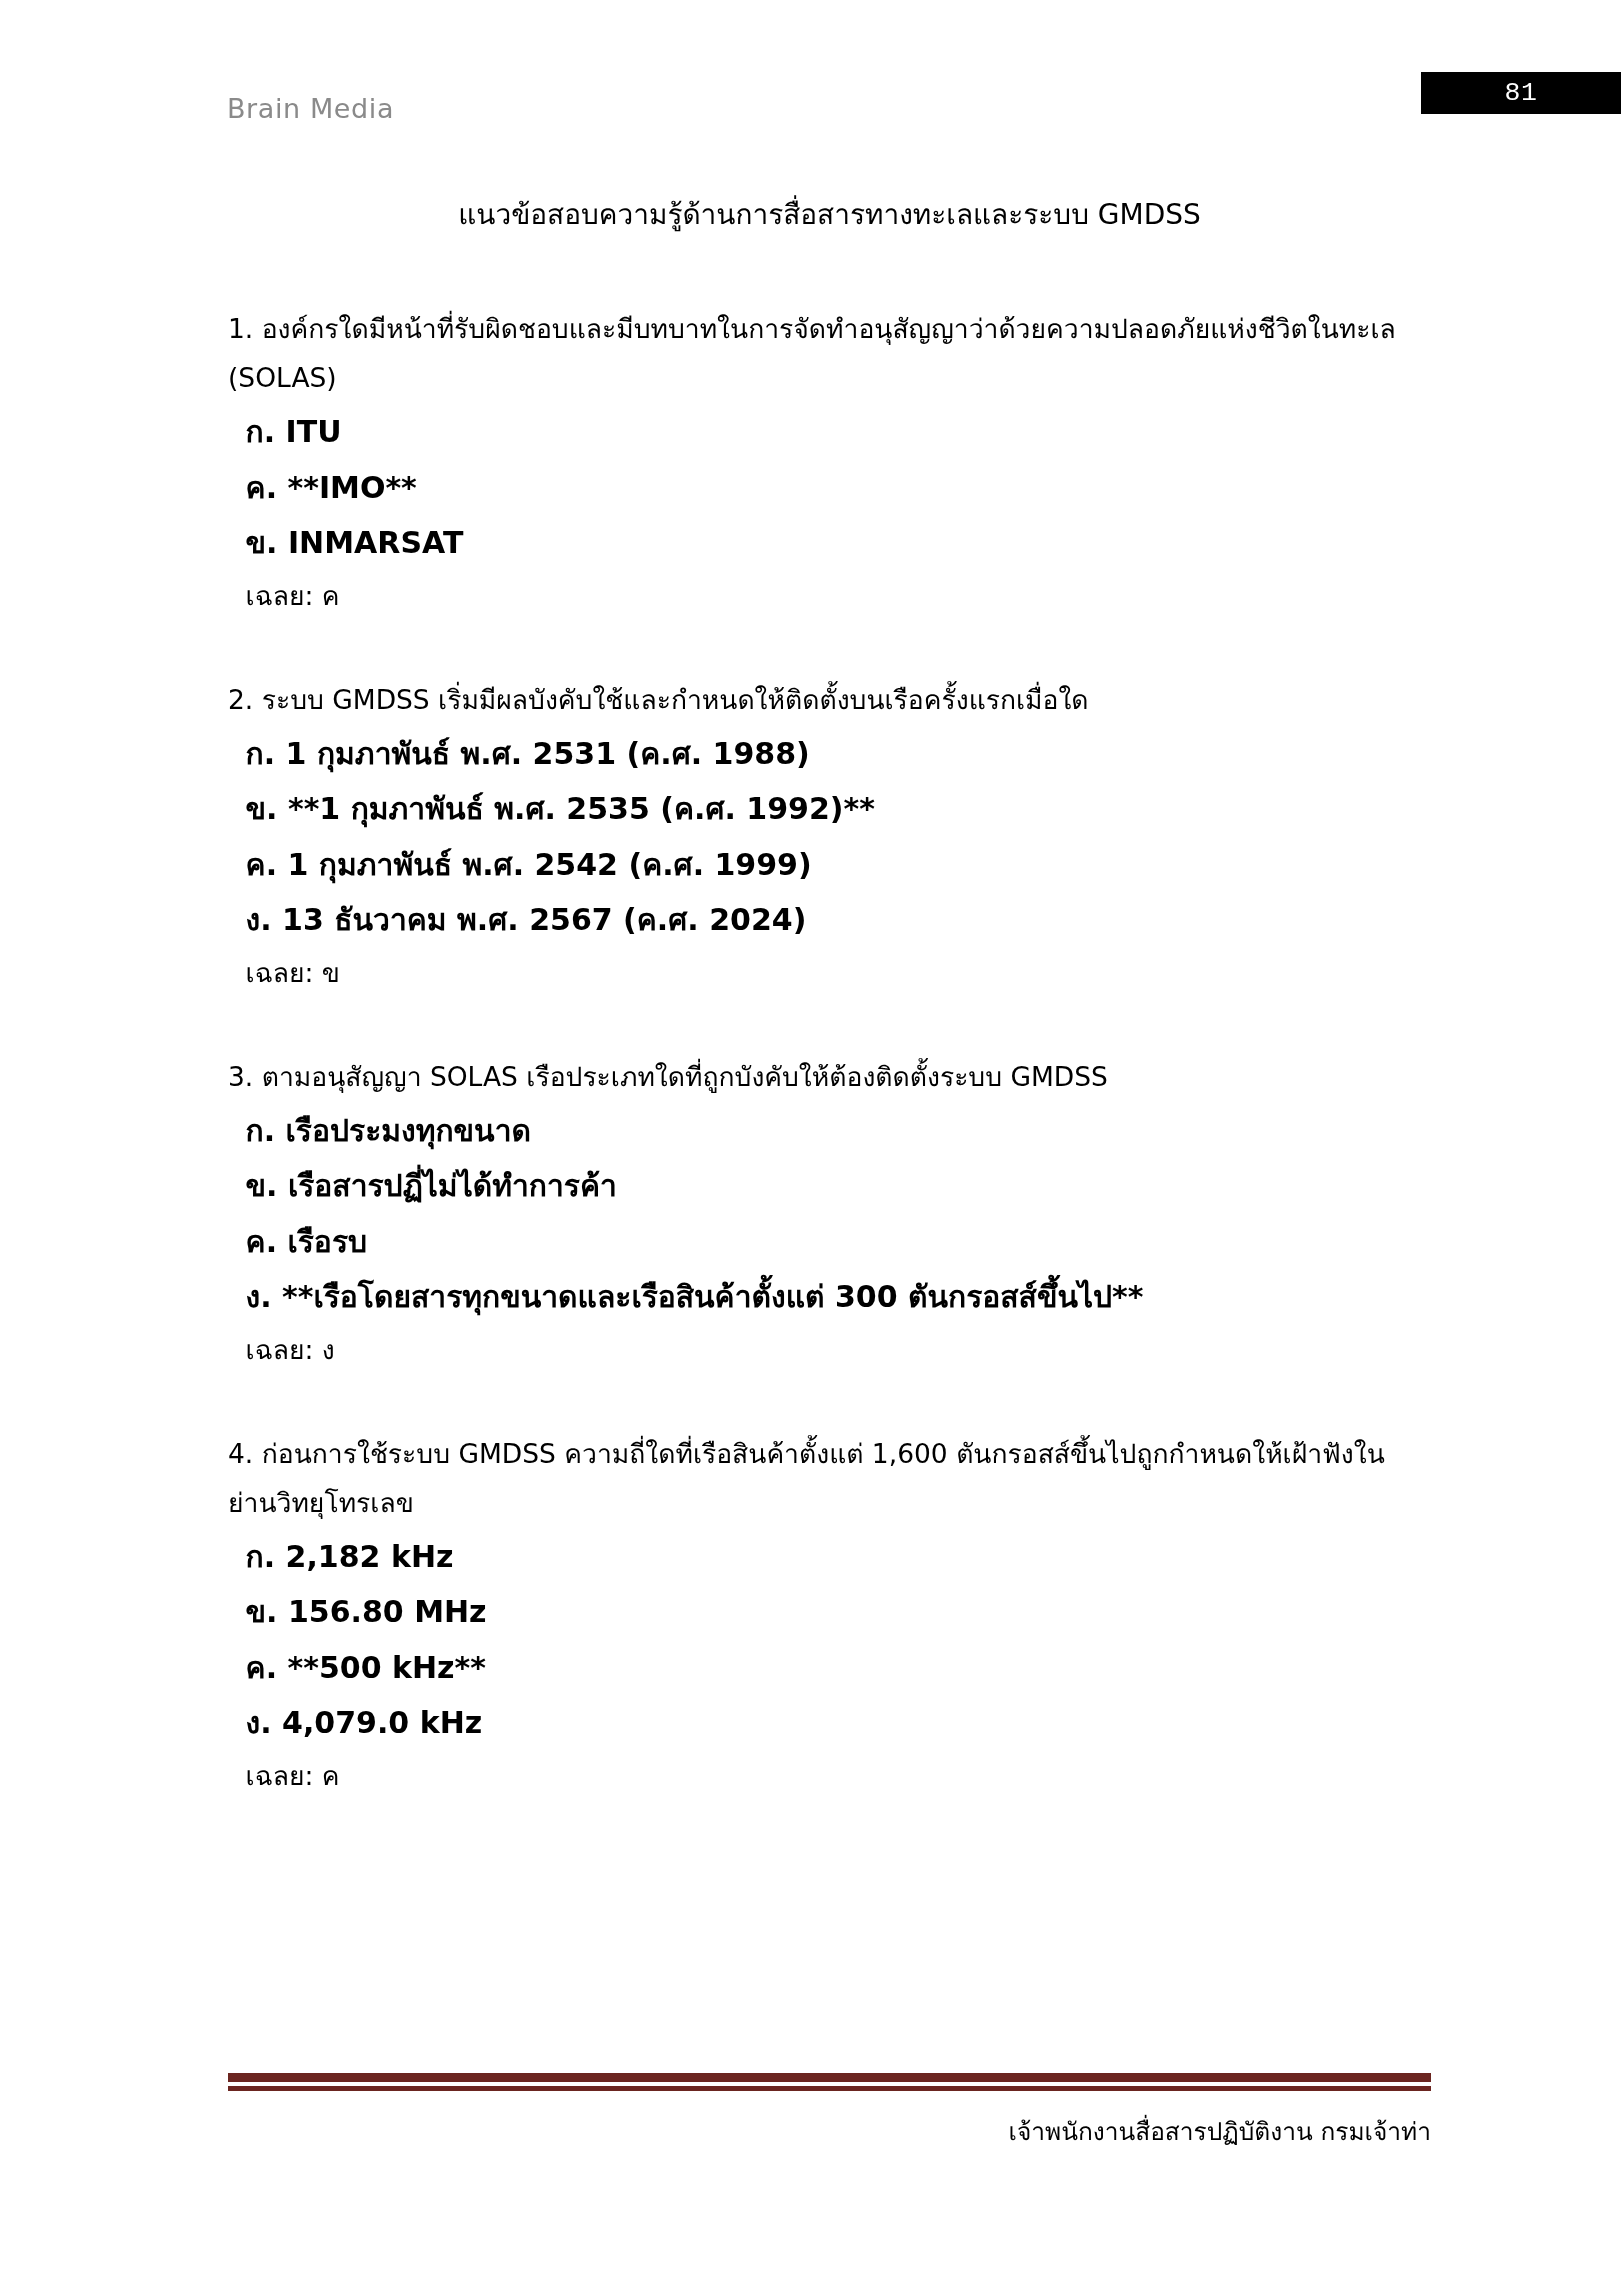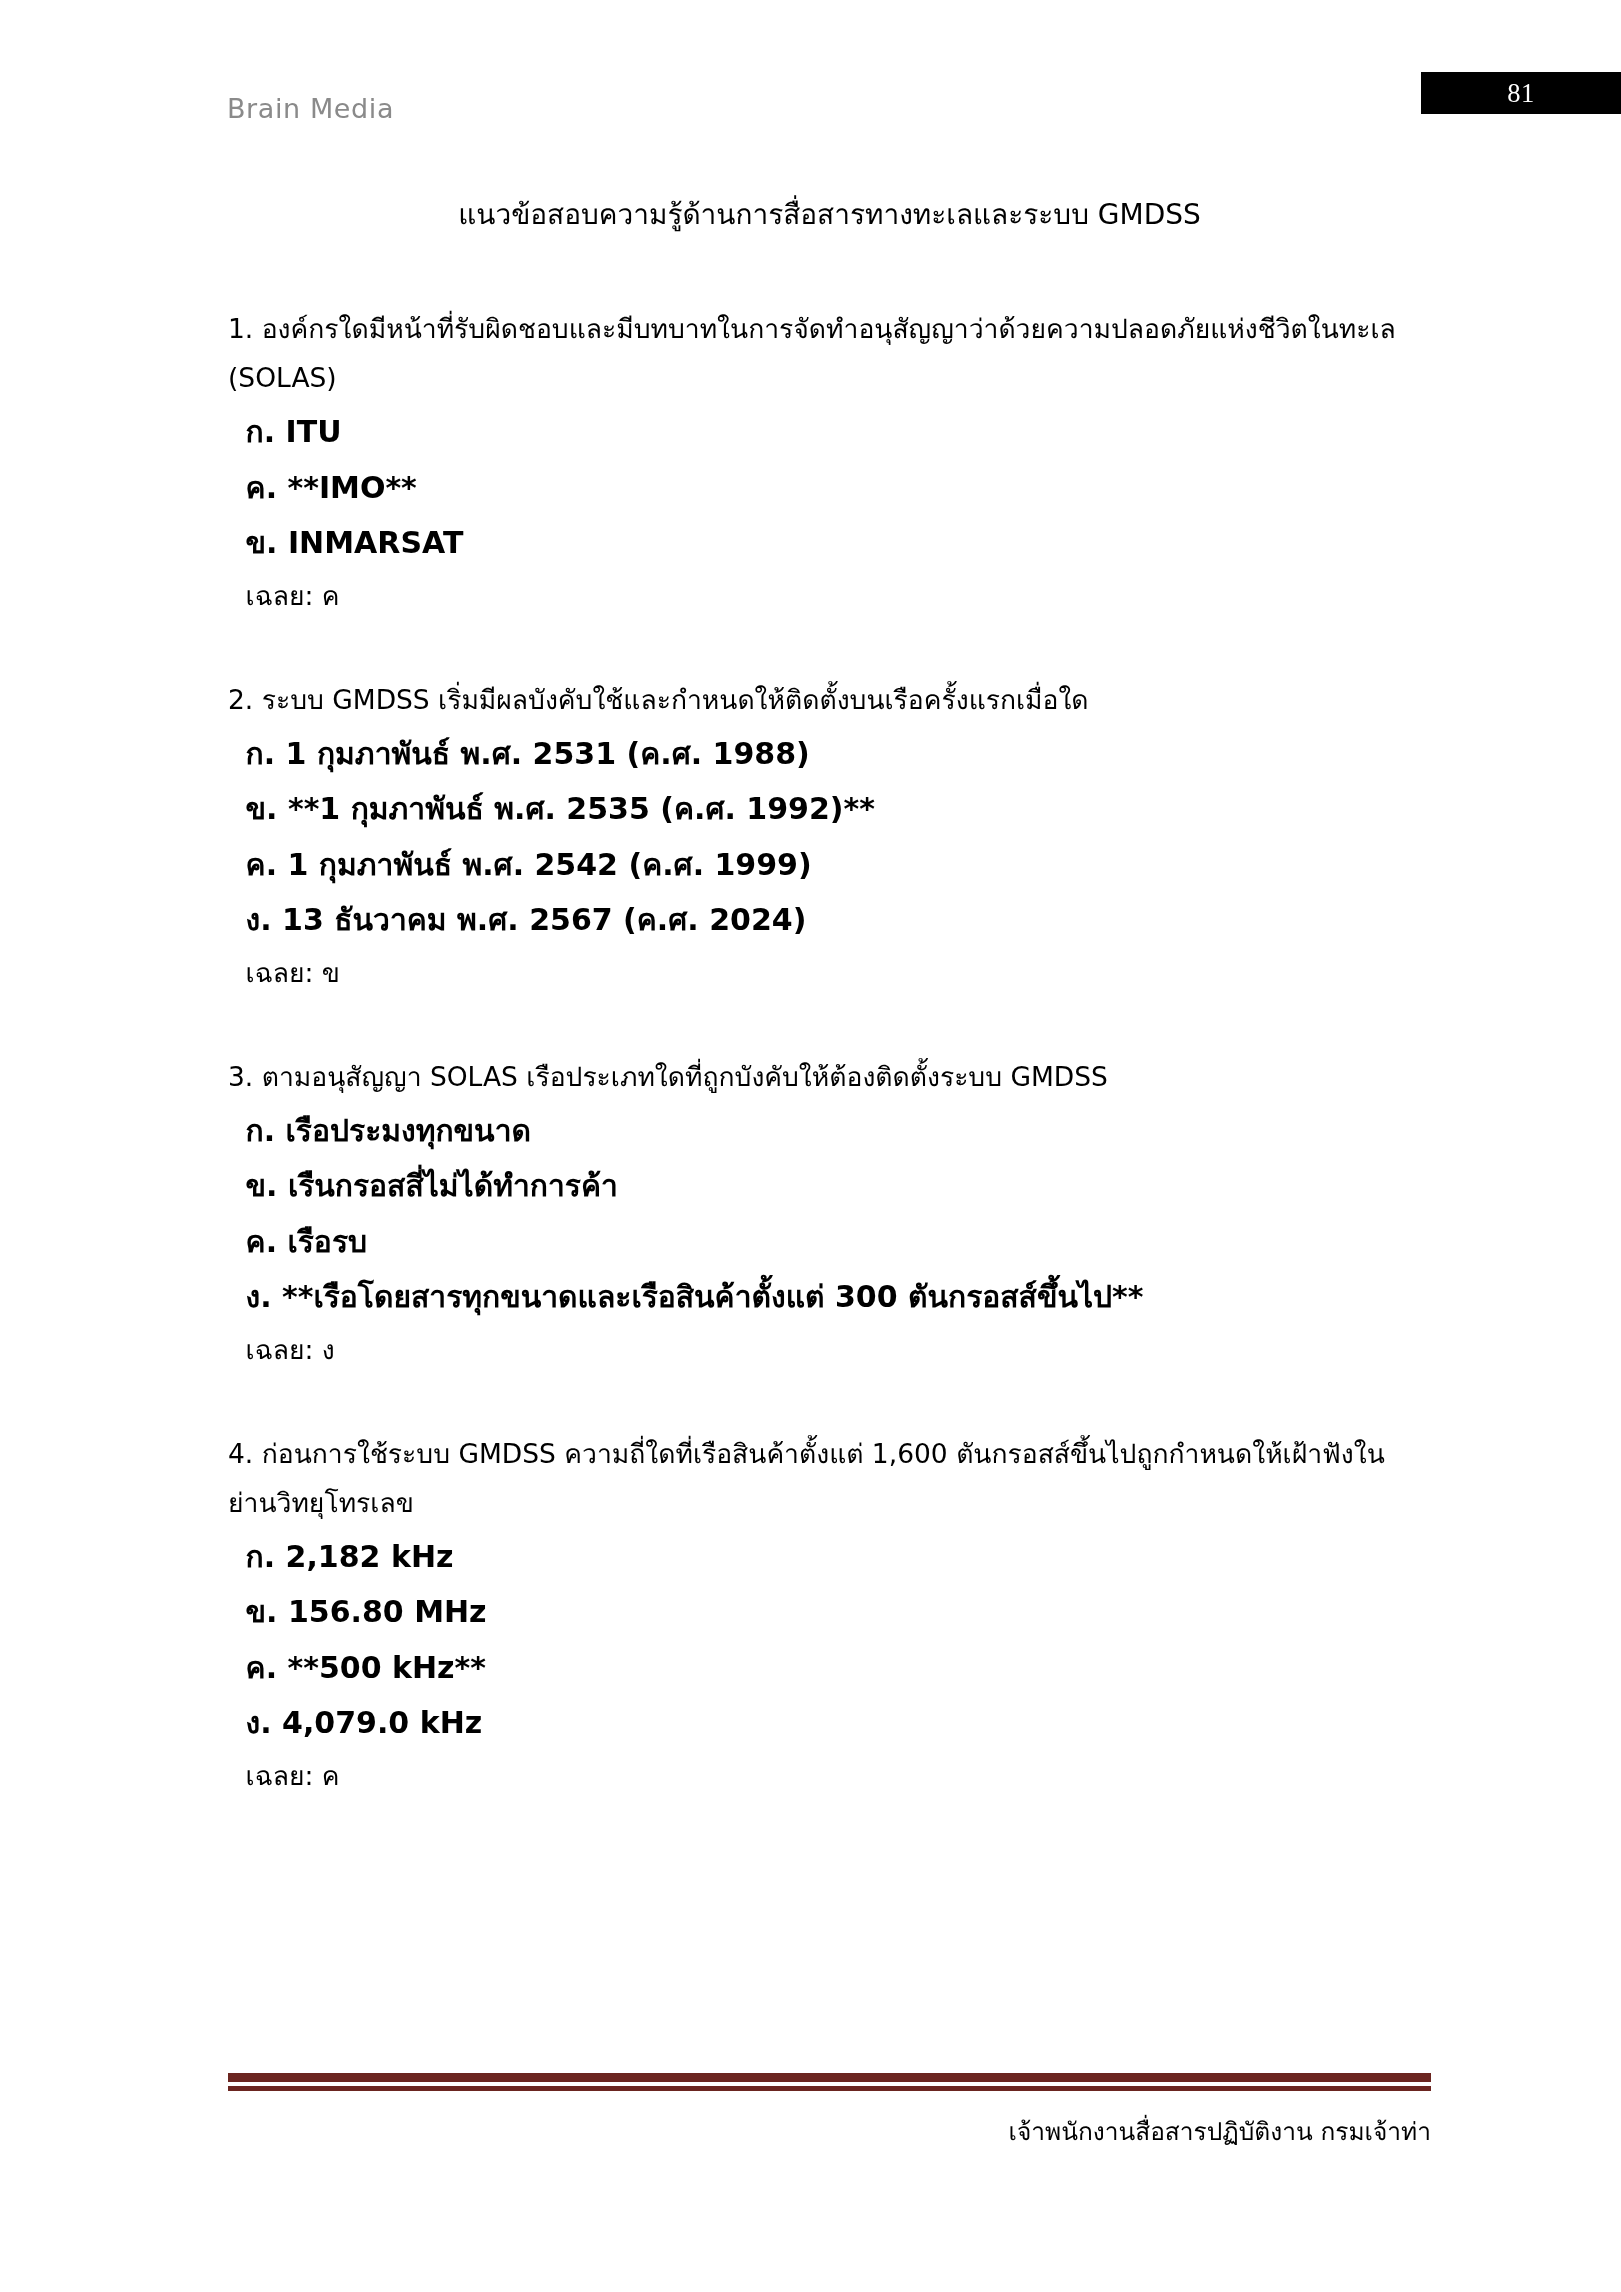--- a/index.html
+++ b/index.html
@@ -31,21 +31,21 @@
     background: #000000;
     display: flex;
     align-items: center;
     justify-content: center;
   }
   .header-band .page-number {
     color: #ffffff;
     font-size: 26.5px;
     line-height: 1;
     letter-spacing: 0.5px;
-    font-family: Liberation Serif, serif;
+    font-family: Liberation Mono, monospace;
   }
   .header-brand {
     position: absolute;
     top: 93px;
     left: 227px;
     font-size: 27px;
     color: #8a8a8a;
     letter-spacing: 0.6px;
     white-space: nowrap;
   }
@@ -157,21 +157,21 @@
       <p class="opt">ก. 1 กุมภาพันธ์ พ.ศ. 2531 (ค.ศ. 1988)</p>
       <p class="opt">ข. **1 กุมภาพันธ์ พ.ศ. 2535 (ค.ศ. 1992)**</p>
       <p class="opt">ค. 1 กุมภาพันธ์ พ.ศ. 2542 (ค.ศ. 1999)</p>
       <p class="opt">ง. 13 ธันวาคม พ.ศ. 2567 (ค.ศ. 2024)</p>
       <p class="answer">เฉลย: ข</p>
     </div>
 
     <div class="qblock">
       <p class="q-text">3. ตามอนุสัญญา SOLAS เรือประเภทใดที่ถูกบังคับให้ต้องติดตั้งระบบ GMDSS</p>
       <p class="opt">ก. เรือประมงทุกขนาด</p>
-      <p class="opt">ข. เรืนกรอสสี่ไม่ได้ทำการค้า</p>
+      <p class="opt">ข. เรือสารปฏี่ไม่ได้ทำการค้า</p>
       <p class="opt">ค. เรือรบ</p>
       <p class="opt">ง. **เรือโดยสารทุกขนาดและเรือสินค้าตั้งแต่ 300 ตันกรอสส์ขึ้นไป**</p>
       <p class="answer">เฉลย: ง</p>
     </div>
 
     <div class="qblock">
       <p class="q-text">4. ก่อนการใช้ระบบ GMDSS ความถี่ใดที่เรือสินค้าตั้งแต่ 1,600 ตันกรอสส์ขึ้นไปถูกกำหนดให้เฝ้าฟังในย่านวิทยุโทรเลข</p>
       <p class="opt">ก. 2,182 kHz</p>
       <p class="opt">ข. 156.80 MHz</p>
       <p class="opt">ค. **500 kHz**</p>

